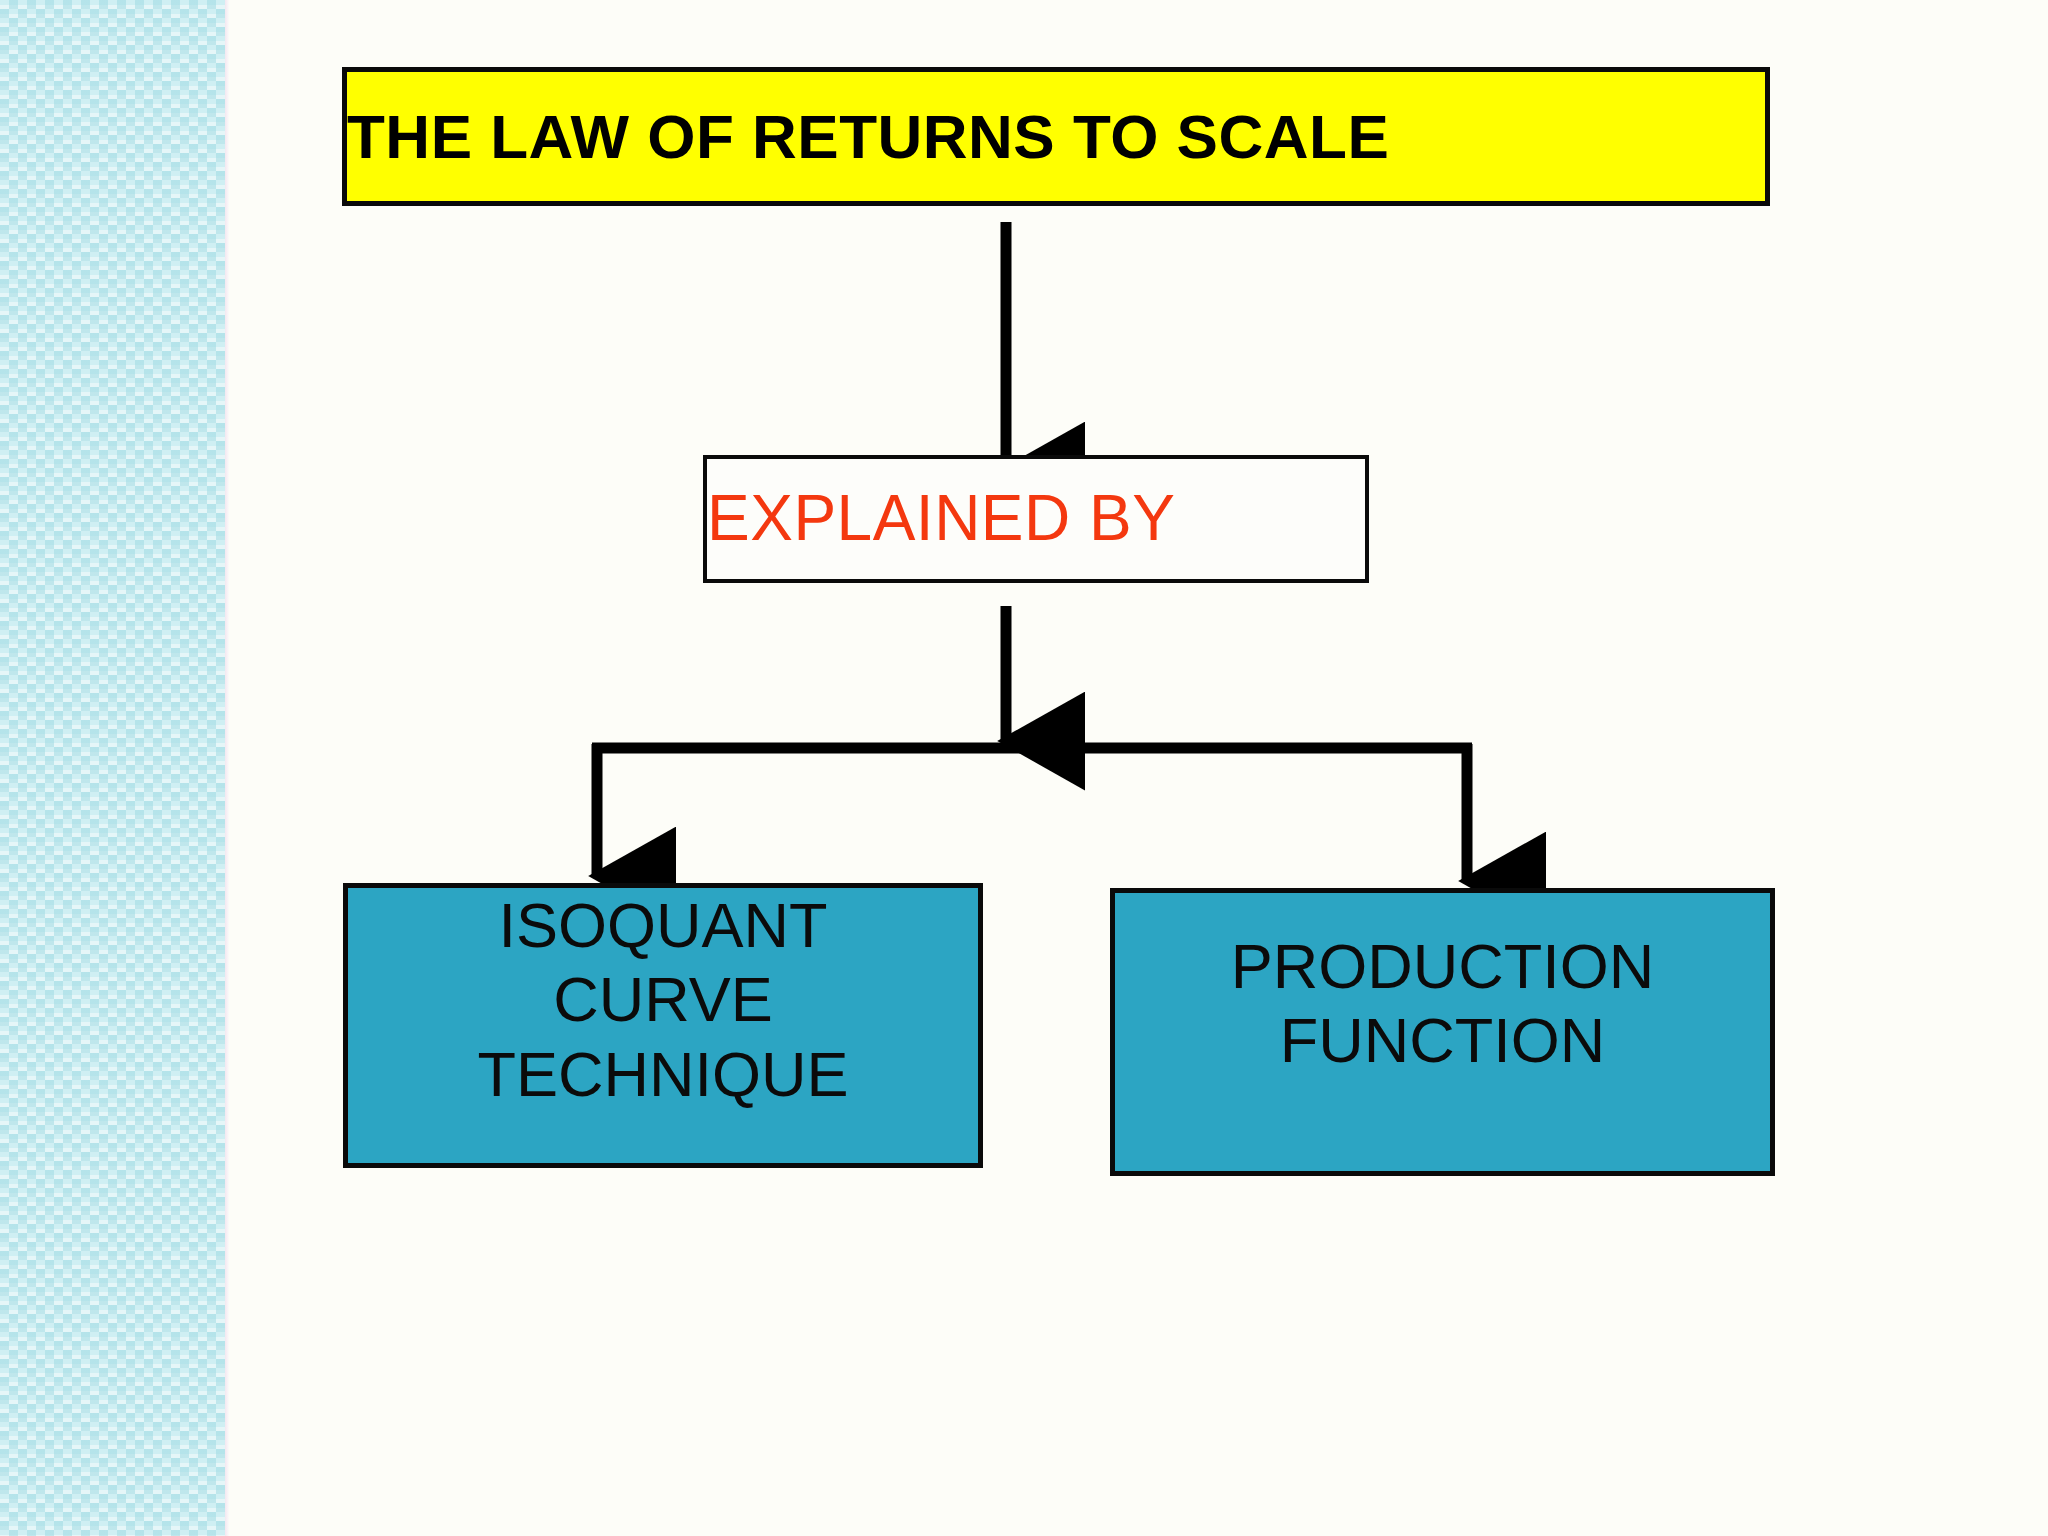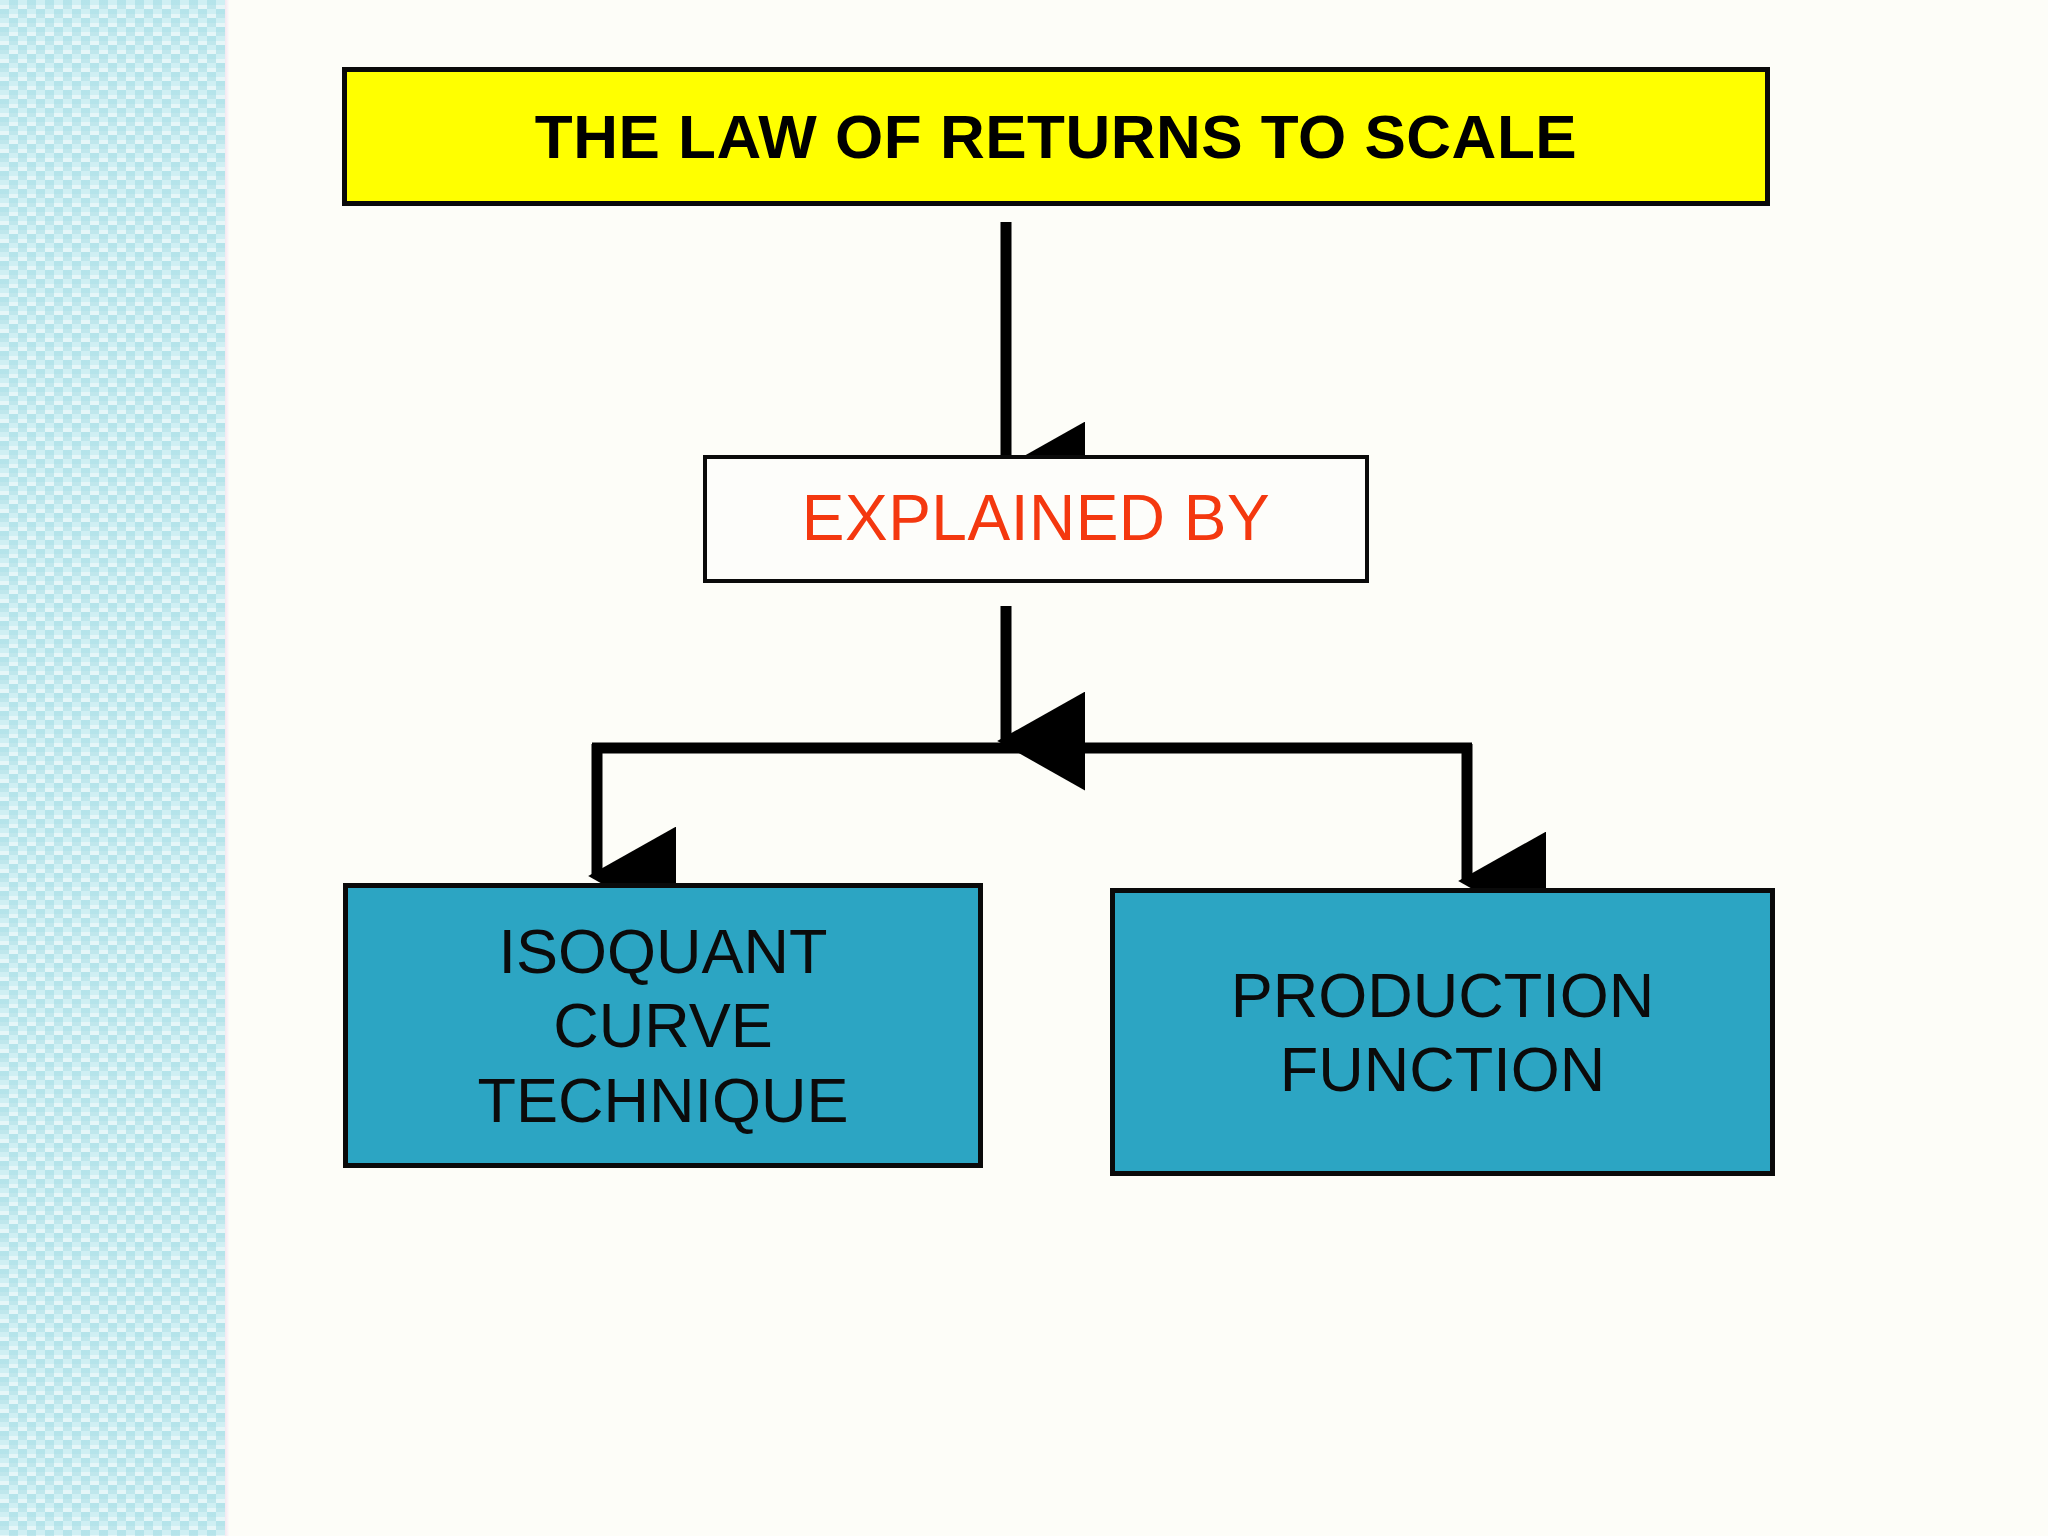--- a/index.html
+++ b/index.html
@@ -40,21 +40,20 @@
     background: linear-gradient(to right, #F3E7F0, #FBFBFA);
   }
 
   
   .node {
     position: absolute;
     box-sizing: border-box;
     border: 5px solid #0A0A0A;
     display: flex;
     align-items: center;
-    justify-content: center;
     text-align: center;
     line-height: 1.06;
   }
 
   #title-box {
     left: 342px;
     top: 67px;
     width: 1428px;
     height: 139px;
     background: #FFFF00;
@@ -106,20 +105,21 @@
     height: 288px;
     background: #2CA5C3;
     border-width: 5px;
     flex-direction: column;
   }
   #production-text {
     font-size: 63px;
     color: #0B0B0B;
     line-height: 1.18;
     white-space: pre-line;
+    margin-top: 36px;
   }
 
   
   .connector-svg {
     position: absolute;
     left: 0;
     top: 0;
     width: 2048px;
     height: 1536px;
     pointer-events: none;

